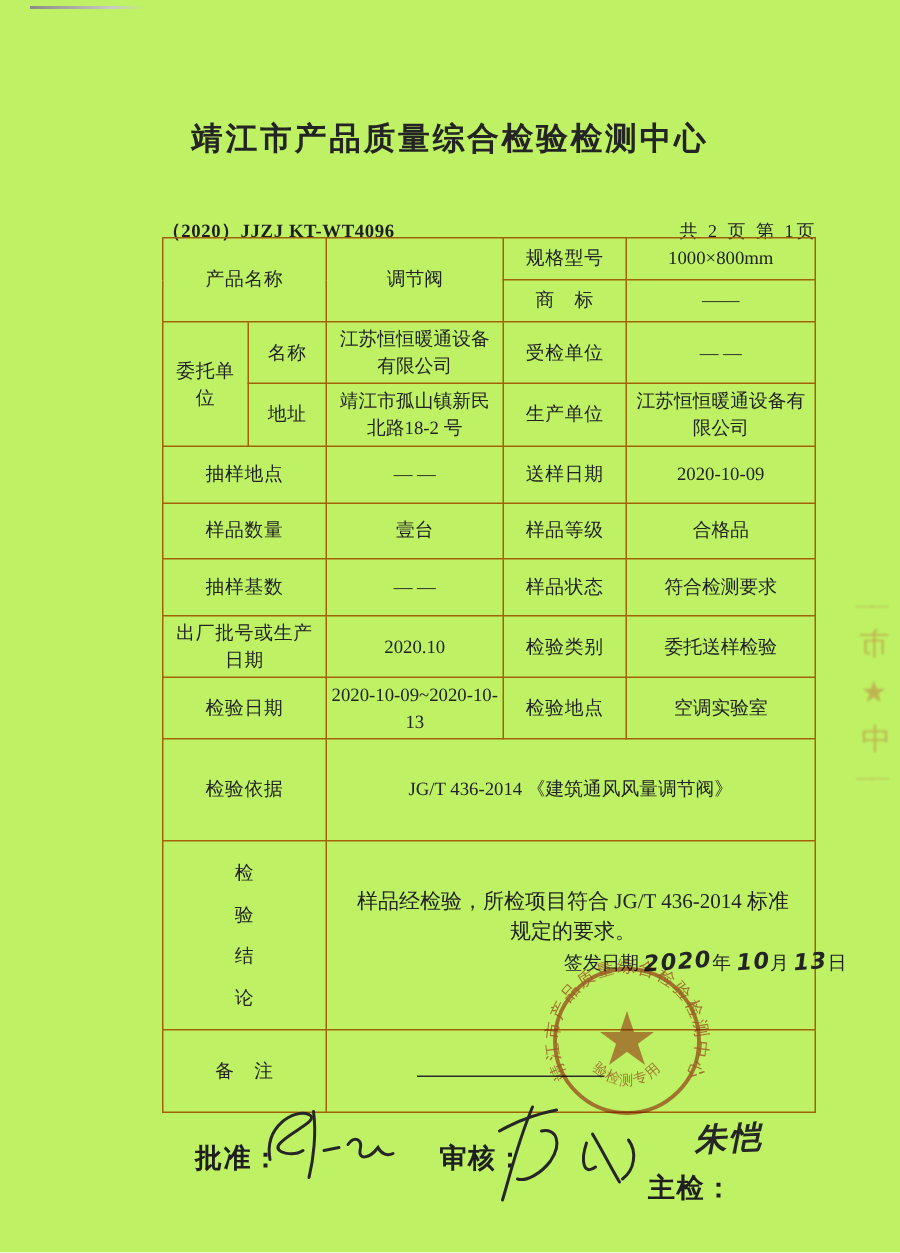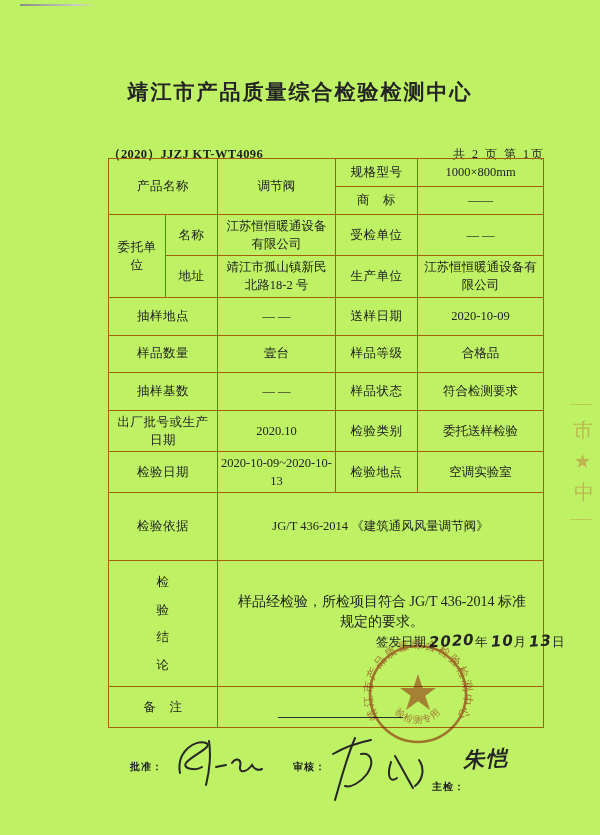--- a/index.html
+++ b/index.html
@@ -46,21 +46,21 @@
   .seal text { font-family:"Liberation Serif","DejaVu Serif",serif; }
 
   
   .bleed { position:absolute; left:565px; top:396px; width:35px; height:130px;
     color:#c0392b; opacity:0.33; filter:blur(0.6px); transform:scaleX(-1);
     display:flex; flex-direction:column; justify-content:space-between;
     align-items:center; font-size:20px; pointer-events:none; }
   .bleed .dash { font-size:12px; letter-spacing:-2px; }
 
   
-  .footer-label { position:absolute; font-size:10px; font-weight:600; letter-spacing:1px; }
+  .footer-label { position:absolute; font-size:18px; font-weight:600; letter-spacing:1px; }
   .sig-svg { position:absolute; pointer-events:none; }
   .sig-svg path { fill:none; stroke:#262626; stroke-width:2; stroke-linecap:round; }
   .chief-sign { position:absolute; left:463px; top:745px; font-family:"DejaVu Sans",sans-serif;
     font-style:italic; font-weight:600; font-size:21px; transform:rotate(-3deg);
     color:#262626; letter-spacing:2px; }
 </style>
 </head>
 <body>
 
 <div class="page">
@@ -152,21 +152,21 @@
       <td class="concl-cell" colspan="3">
         <div class="concl-text">样品经检验，所检项目符合 JG/T 436-2014 标准规定的要求。</div>
         <div class="issue-line">
           <span>签发日期</span>
           <span class="hw">2020</span><span>年</span>
           <span class="hw">10</span><span>月</span>
           <span class="hw">13</span><span>日</span>
         </div>
       </td>
     </tr>
-    <tr style="height:41px">
+    <tr style="height:55px">
       <td class="lbl" colspan="2">备　注</td>
       <td class="remark-cell" colspan="3">
         <div class="remark-line"></div>
       </td>
     </tr>
   </tbody>
     </table>
 
   <svg class="seal" viewBox="-66 -66 132 132">
     <circle cx="0" cy="0" r="48" fill="none" stroke="#c94a42" stroke-width="2.6" opacity="0.85"></circle>

